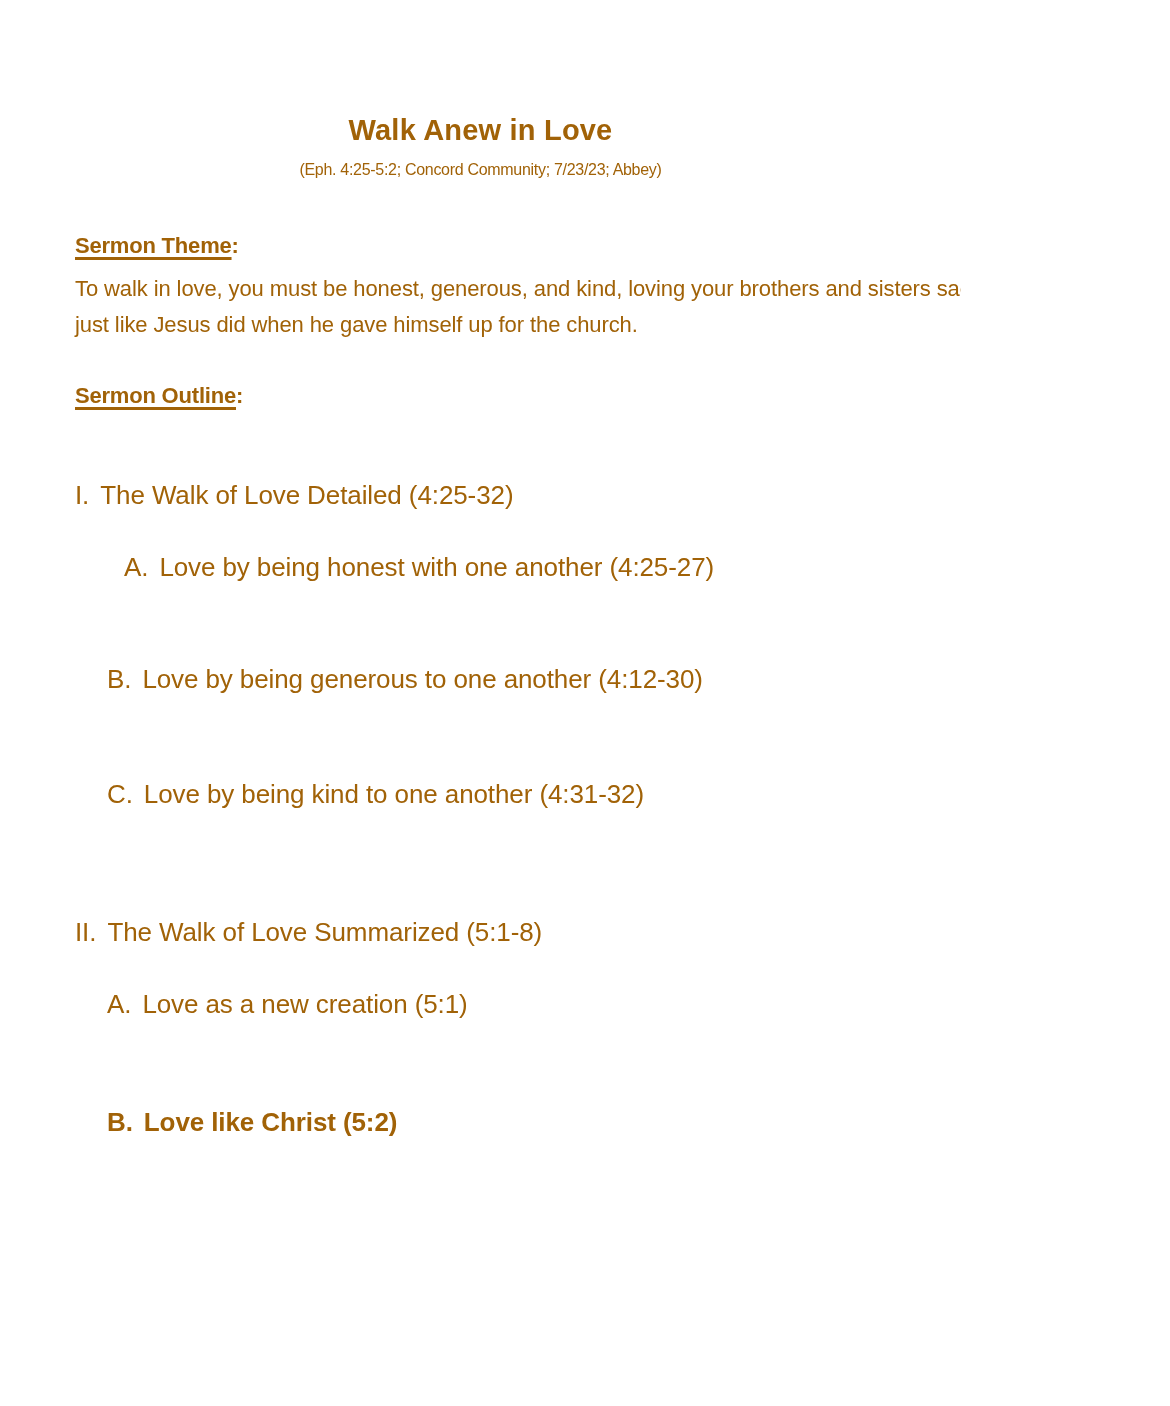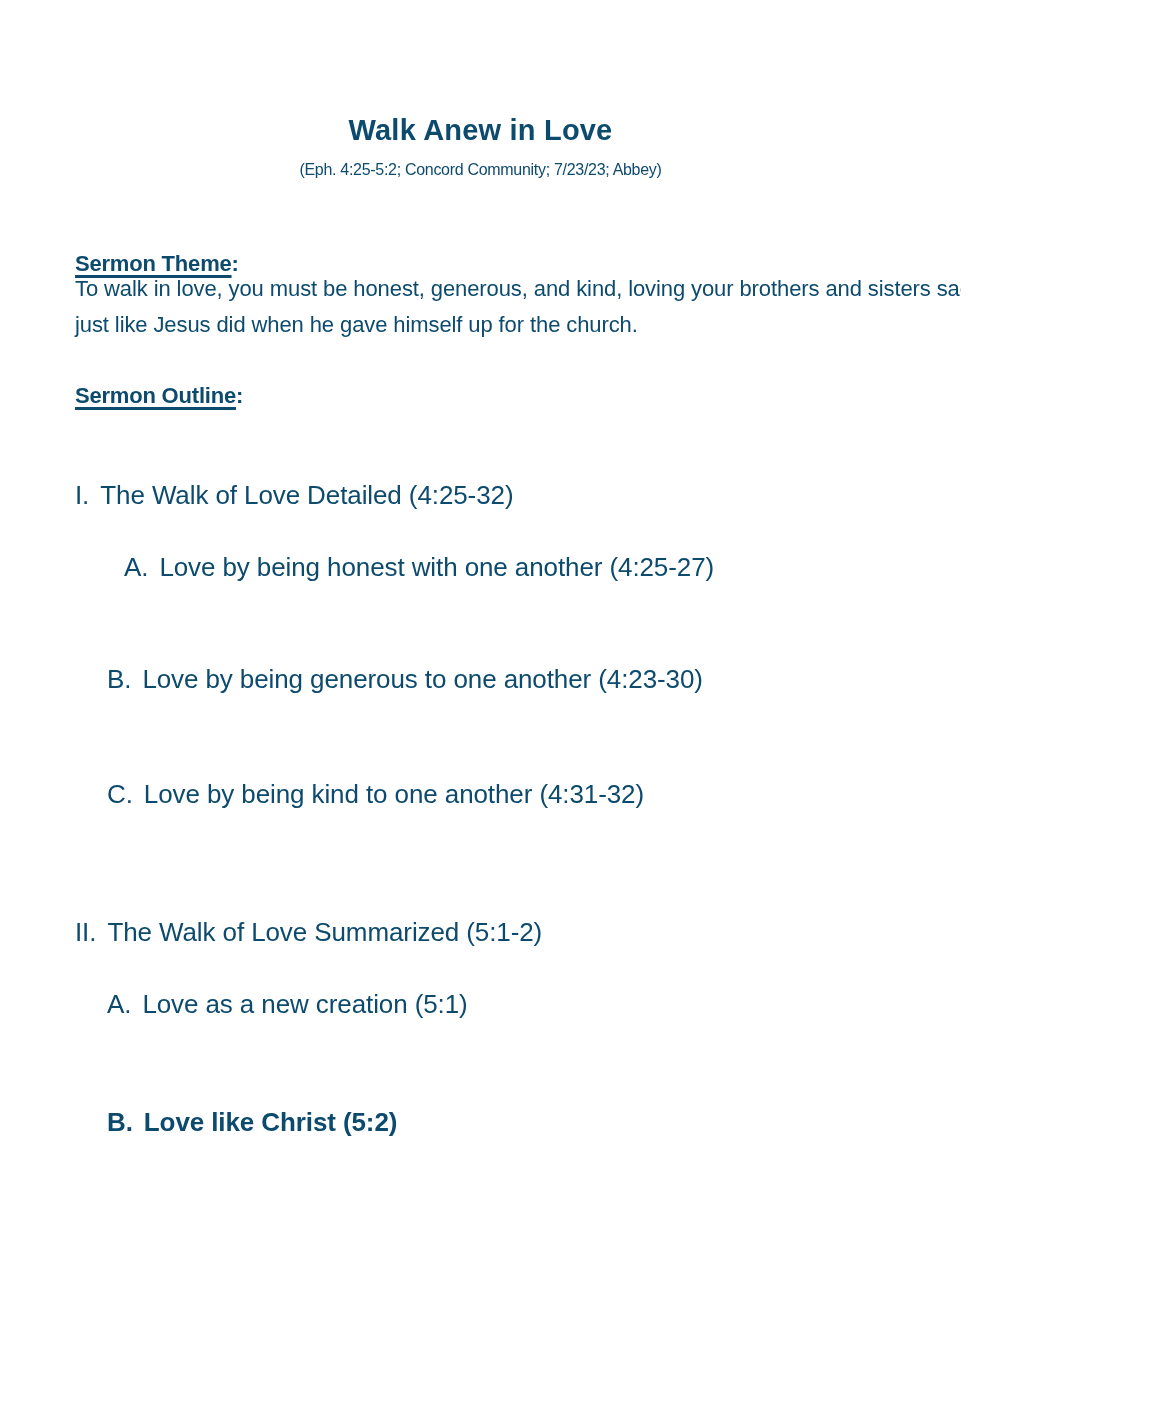--- a/index.html
+++ b/index.html
@@ -6,21 +6,21 @@
     margin: 0;
     padding: 0;
     background: #ffffff;
   }
   .page {
     position: relative;
     width: 961px;
     height: 1406px;
     background: #ffffff;
     font-family: "Liberation Sans", sans-serif;
-    color: #0c4a6e;
+    color: #a16207;
     overflow: hidden;
   }
   .doc-title {
     position: absolute;
     top: 114px;
     left: 0;
     width: 100%;
     text-align: center;
     font-size: 29px;
     font-weight: bold;
@@ -40,21 +40,21 @@
     left: 75px;
     font-size: 22px;
     font-weight: bold;
     letter-spacing: -0.2px;
   }
   .section-heading .u {
     text-decoration: underline;
     text-decoration-thickness: 2.5px;
     text-underline-offset: 4px;
   }
-  .theme-heading { top: 233px; margin-top: 18px; }
+  .theme-heading { top: 233px; }
   .theme-body {
     position: absolute;
     top: 271px;
     left: 75px;
     width: 990px;
     font-size: 22px;
     line-height: 36px;
     letter-spacing: -0.1px;
   }
   .outline-heading { top: 383px; }
@@ -90,23 +90,23 @@
   <div class="section-heading theme-heading"><span class="u">Sermon Theme</span><span>:</span></div>
 
   <div class="theme-body">To walk in love, you must be honest, generous, and kind, loving your brothers and sisters sacrificially, just like Jesus did when he gave himself up for the church.</div>
 
   <div class="section-heading outline-heading"><span class="u">Sermon Outline</span><span>:</span></div>
 
   <div class="outline-line level-1 sec1"><span class="marker">I.</span><span>The Walk of Love Detailed (4:25-32)</span></div>
 
   <div class="outline-line level-2 sec1-itemA"><span class="marker">A.</span><span>Love by being honest with one another (4:25-27)</span></div>
 
-  <div class="outline-line level-2 sec1-itemB"><span class="marker">B.</span><span>Love by being generous to one another (4:23-30)</span></div>
+  <div class="outline-line level-2 sec1-itemB"><span class="marker">B.</span><span>Love by being generous to one another (4:12-30)</span></div>
 
   <div class="outline-line level-2 sec1-itemC"><span class="marker">C.</span><span>Love by being kind to one another (4:31-32)</span></div>
 
-  <div class="outline-line level-1 sec2"><span class="marker">II.</span><span>The Walk of Love Summarized (5:1-2)</span></div>
+  <div class="outline-line level-1 sec2"><span class="marker">II.</span><span>The Walk of Love Summarized (5:1-8)</span></div>
 
   <div class="outline-line level-2 sec2-itemA"><span class="marker">A.</span><span>Love as a new creation (5:1)</span></div>
 
   <div class="outline-line level-2 sec2-itemB"><span class="marker">B.</span><span>Love like Christ (5:2)</span></div>
 
 </div>
 
 </body></html>

